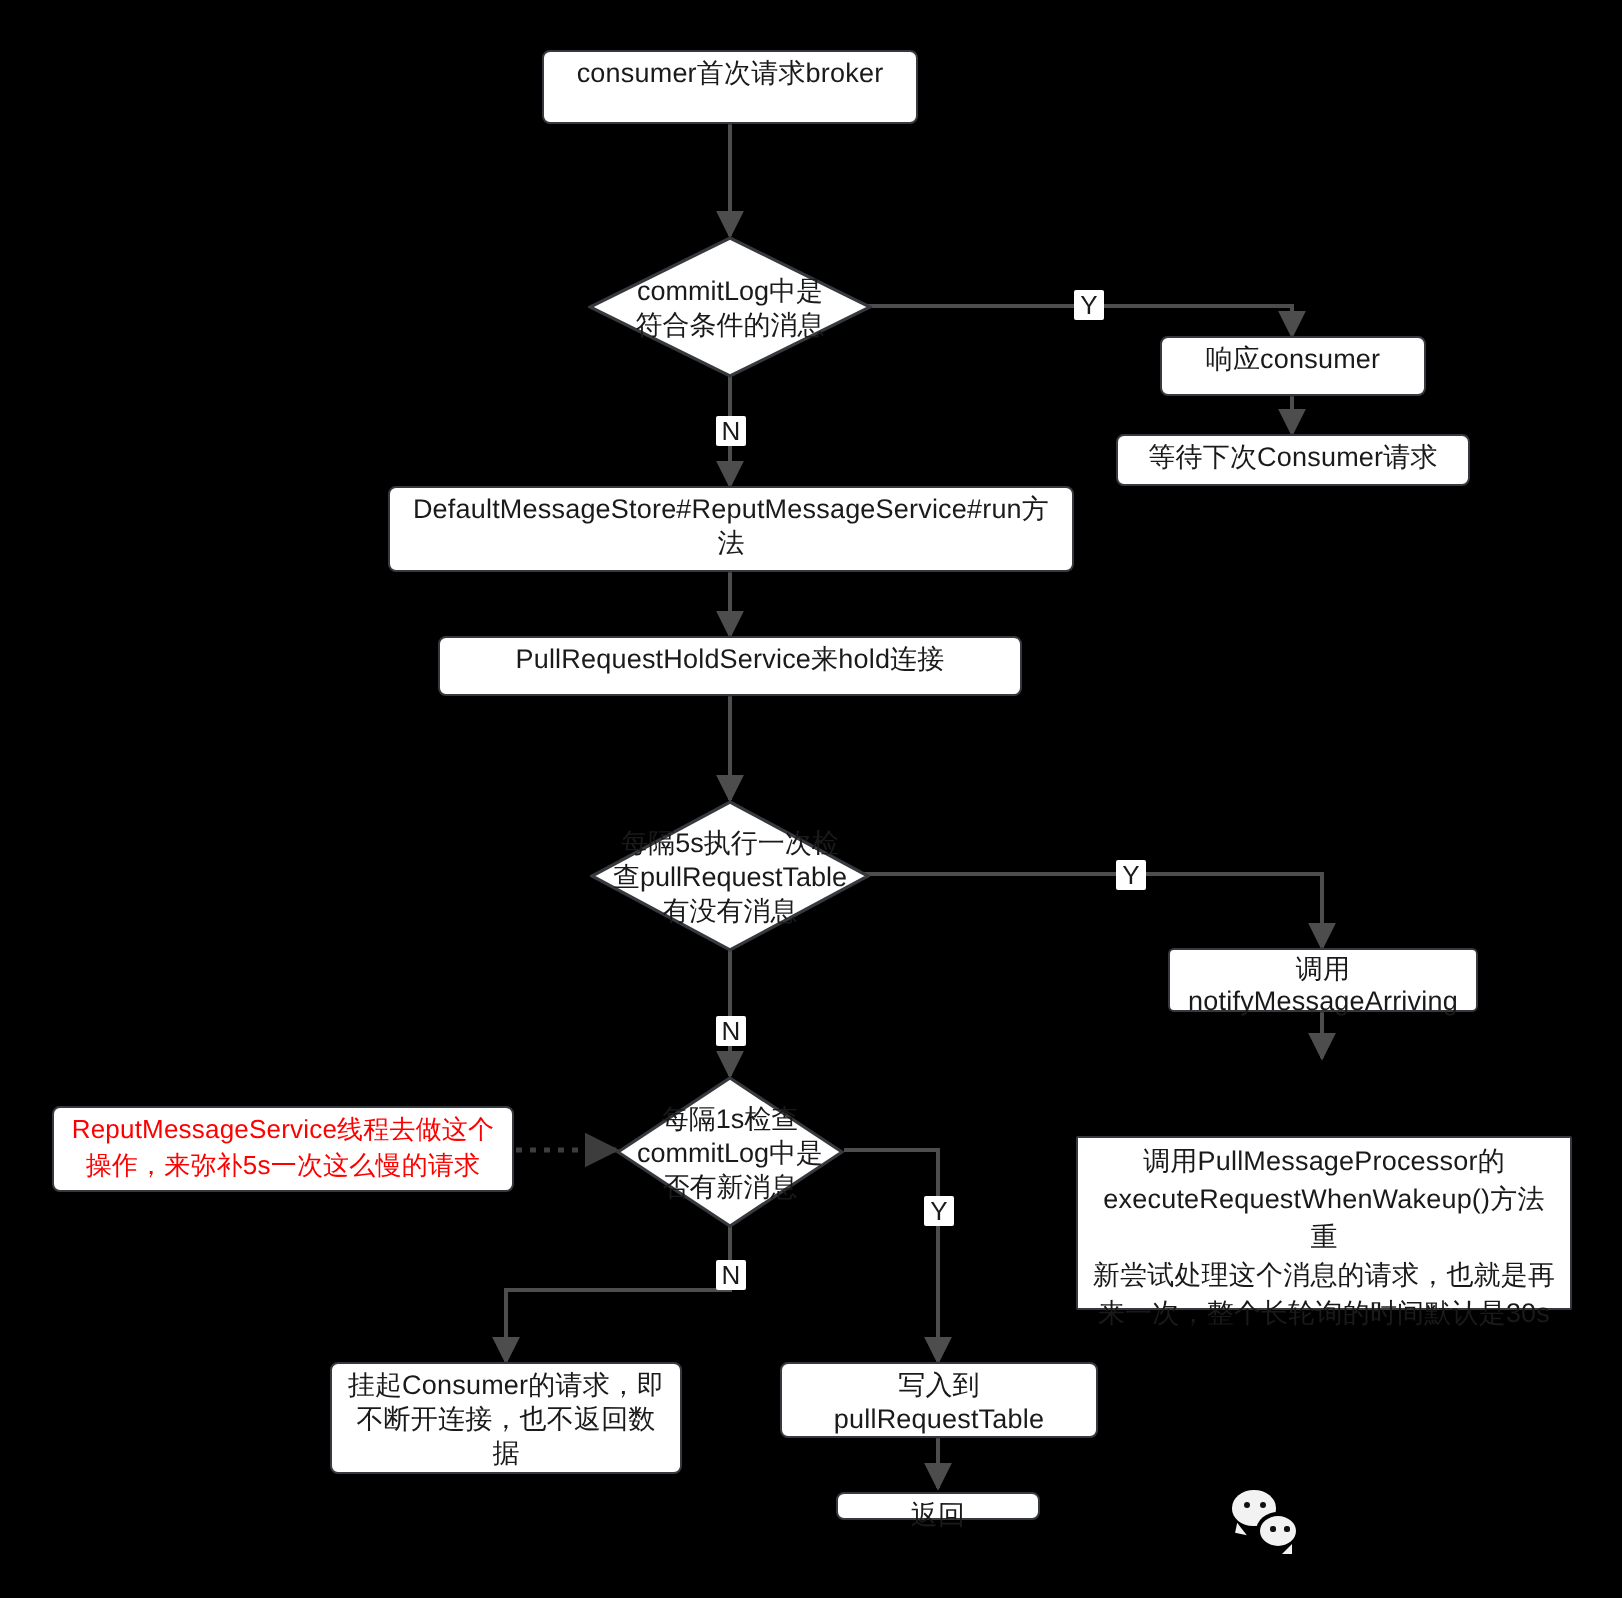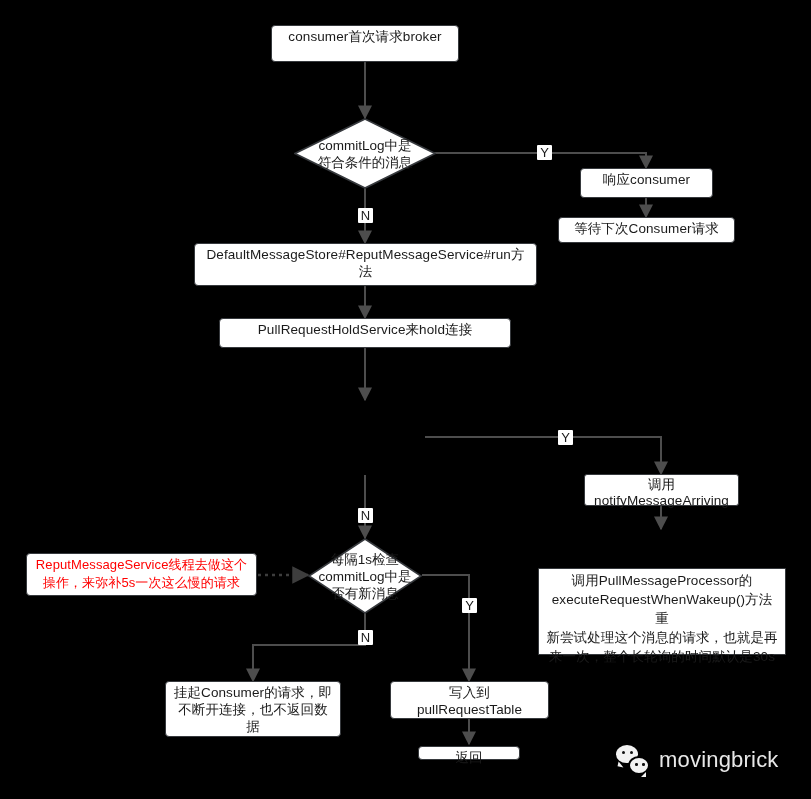--- a/index.html
+++ b/index.html
@@ -209,20 +209,28 @@
   </div>
 
   <div class="node" style="left:219px; top:318px; width:292px; height:30px;">
     <span>PullRequestHoldService来hold连接</span>
   </div>
 
   <div class="node" style="left:194px; top:243px; width:343px; height:43px;">
     <span>DefaultMessageStore#ReputMessageService#run方法</span>
   </div>
 
+  <div class="diamond" style="left:295px; top:400px; width:140px; height:76px;">
+    <svg class="shape" viewBox="0 0 140 76">
+      <polygon points="70,1 139,38 70,75 1,38" fill="#ffffff" stroke="#36393d" stroke-width="1.6"></polygon>
+    </svg>
+    <span class="dlabel" style="white-space:pre-line; width:134px;">每隔5s执行一次检
+查pullRequestTable
+有没有消息</span>
+  </div>
 
   <div class="edgelabel" style="left:558px; top:430px; width:13px;">
     <span>Y</span>
   </div>
   <div class="edgelabel" style="left:358px; top:508px; width:13px;">
     <span>N</span>
   </div>
 
   <div class="node" style="left:584px; top:474px; width:155px; height:32px; border-radius:3px;">
     <span style="white-space:pre-line; line-height:16px;">调用
@@ -272,16 +280,15 @@
 
   <div class="watermark" style="left:616px; top:745px;">
     <span class="wechat-ic">
       <span class="b1"></span>
       <span class="e" style="left:6px; top:6px;"></span>
       <span class="e" style="left:14px; top:6px;"></span>
       <span class="b2"></span>
       <span class="e" style="left:19px; top:18px; width:2.5px; height:2.5px;"></span>
       <span class="e" style="left:26px; top:18px; width:2.5px; height:2.5px;"></span>
     </span>
-    <span>movingbrick</span>
   </div>
 
 </div>
 
 </body></html>

